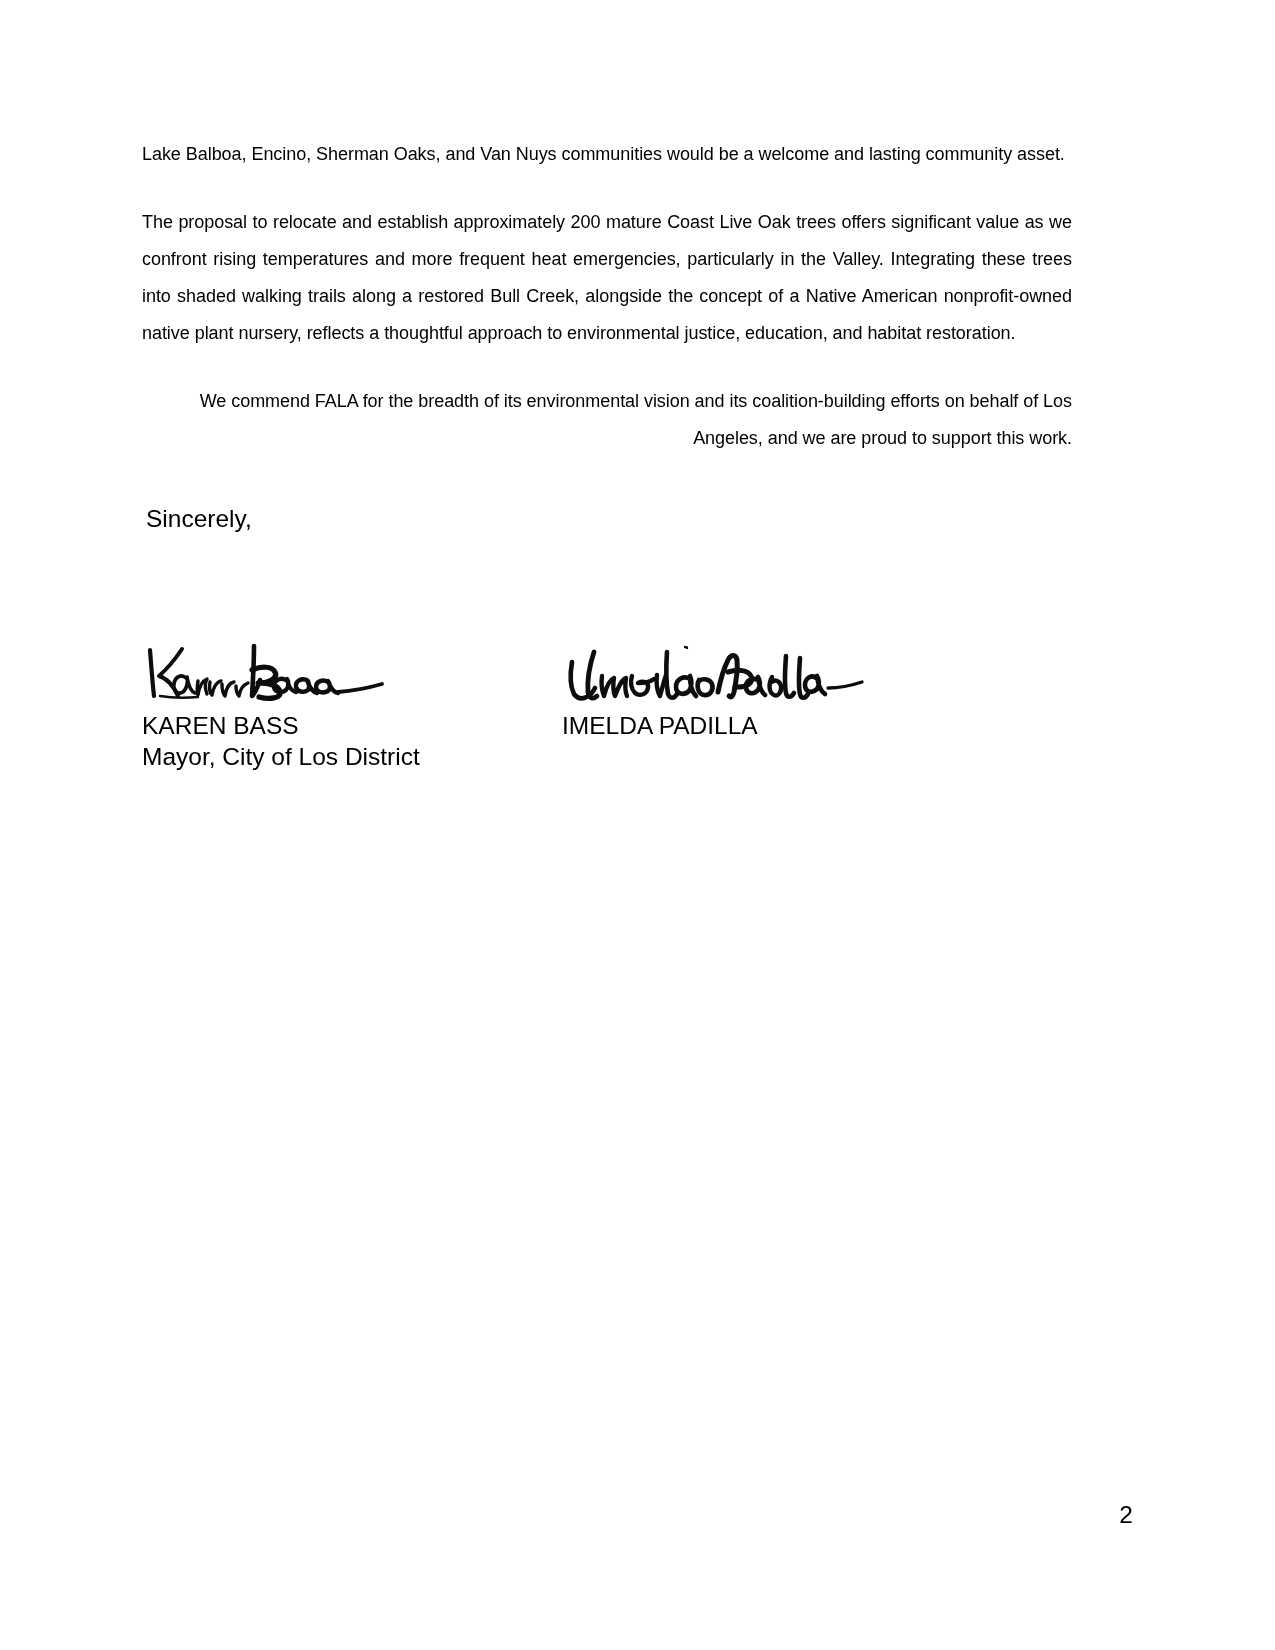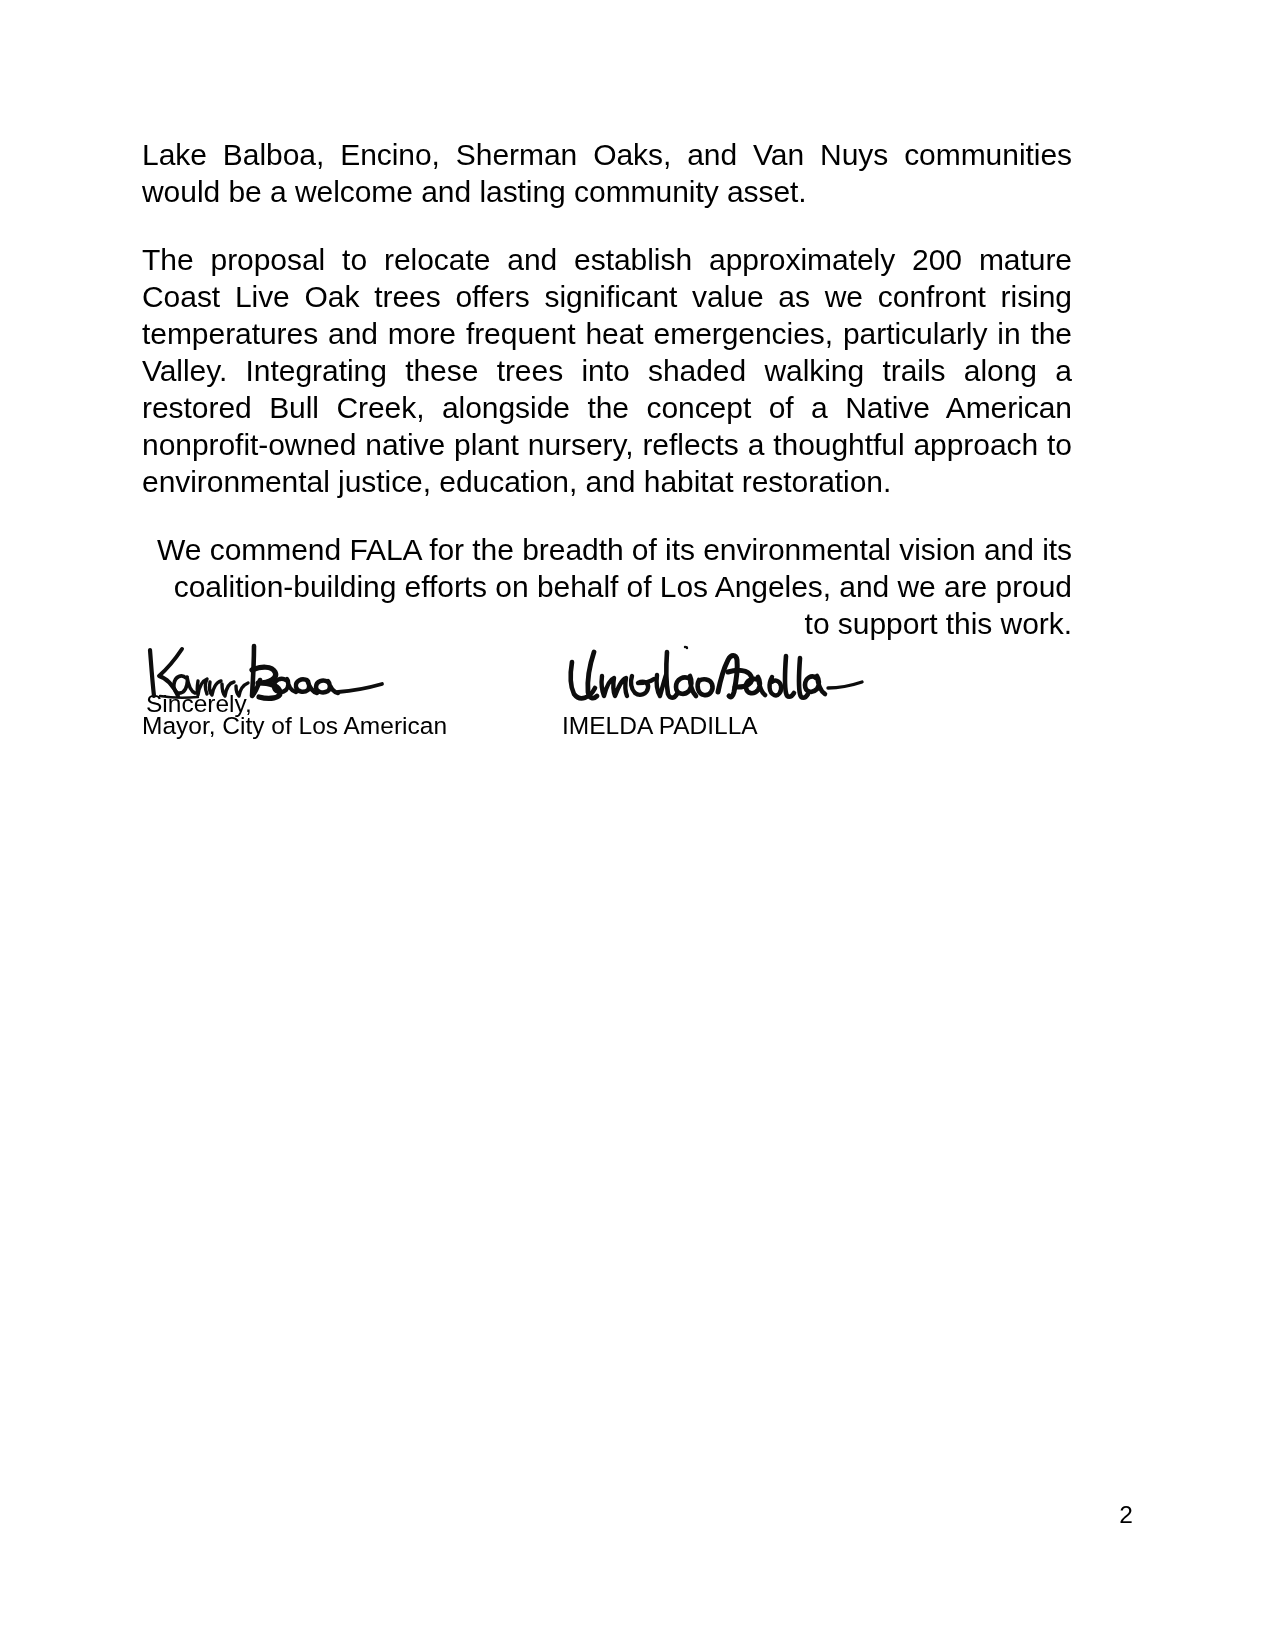--- a/index.html
+++ b/index.html
@@ -16,21 +16,21 @@
     color: #000000;
     overflow: hidden;
   }
   .content {
     position: absolute;
     left: 142px;
     top: 136px;
     width: 930px;
   }
   .para {
-    font-size: 30px;
+    font-size: 18px;
     line-height: 37px;
     text-align: justify;
     text-justify: inter-word;
     margin: 0 0 31px 0;
     letter-spacing: -0.05px;
   }
   .para.noj {
     text-align: right;
   }
   .closing {
@@ -164,21 +164,22 @@
               <path d="M123 11 C124 11, 125 11, 125 12" stroke-width="2.4"></path>
             </g>
           </svg>
         </span>
       </div>
 
     </div>
 
     <div class="names-row">
       <div class="name-col-left">
-        <p class="sig-title">Mayor, City of Los American</p>
+        <p class="sig-name">KAREN BASS</p>
+        <p class="sig-title">Mayor, City of Los District</p>
       </div>
       <div class="name-col-right">
         <p class="sig-name">IMELDA PADILLA</p>
       </div>
     </div>
 
   </div>
 
   <div class="page-number">2</div>
 

